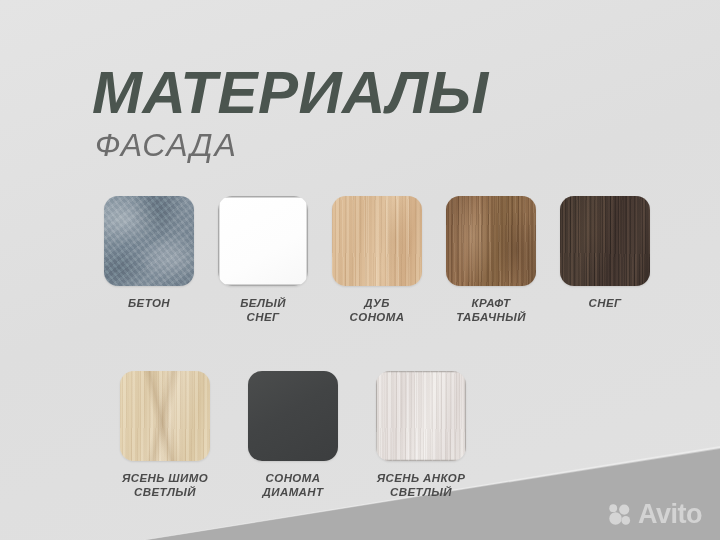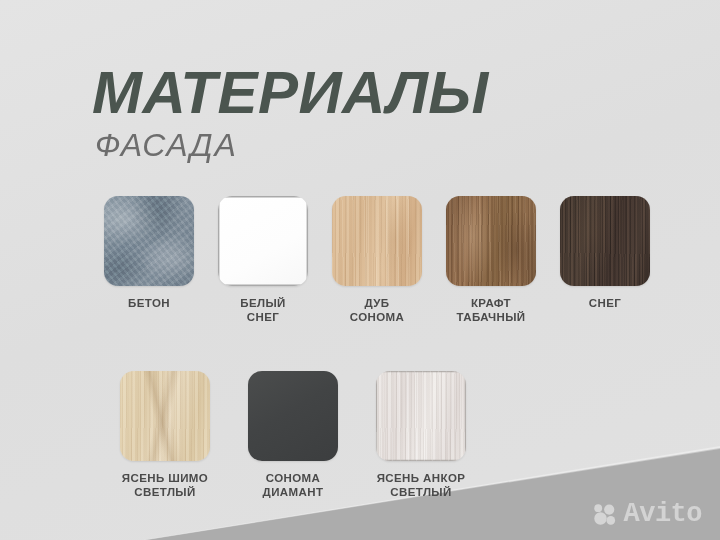--- a/index.html
+++ b/index.html
@@ -71,20 +71,21 @@
     color: #6d6d6d;
     white-space: nowrap;
   }
 
   
   .rows {
     position: absolute;
     left: 0;
     top: 196px;
     width: 720px;
+    font-style: italic;
   }
   .row {
     display: flex;
     justify-content: flex-start;
     align-items: flex-start;
   }
   .row-1 { padding-left: 92px; }
   .row-2 { padding-left: 101px; margin-top: 47px; }
 
   .swatch-cell {
@@ -256,21 +257,20 @@
   
   .watermark {
     position: absolute;
     right: 18px;
     bottom: 12px;
     display: flex;
     align-items: center;
     gap: 5px;
     opacity: 0.92;
     pointer-events: none;
-    font-family: Liberation Mono, monospace;
   }
   .wm-dots { display: block; }
   .wm-text {
     font-size: 27px;
     font-weight: bold;
     letter-spacing: -0.5px;
     color: #d7d7d7;
     line-height: 27px;
   }
 </style>

